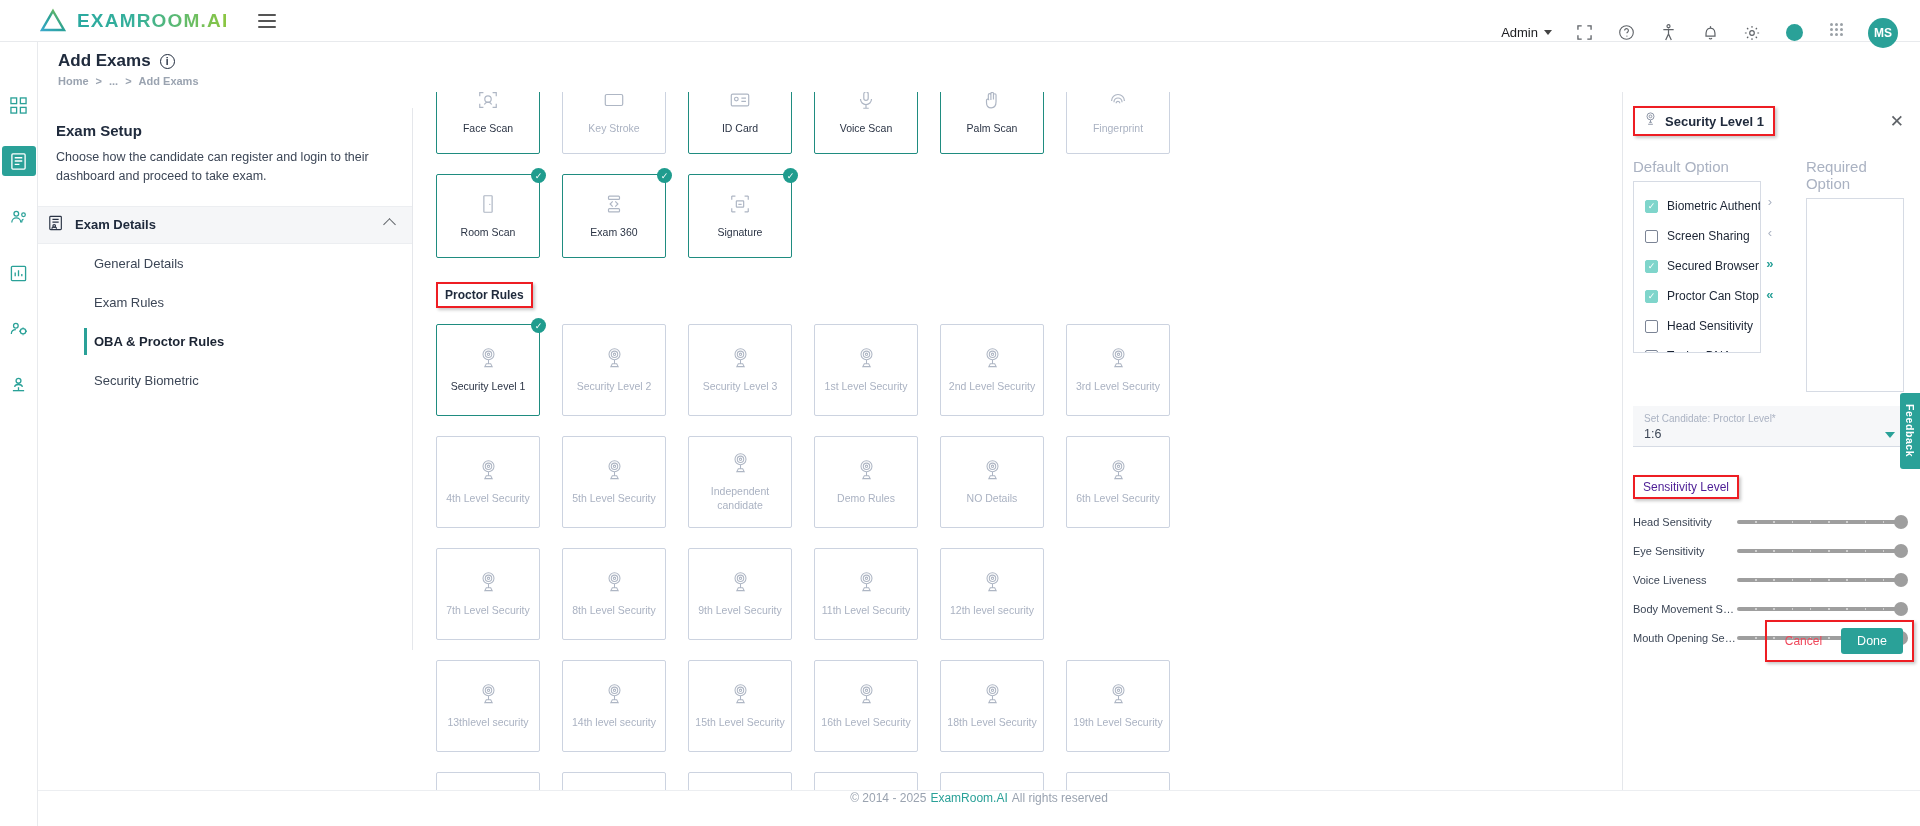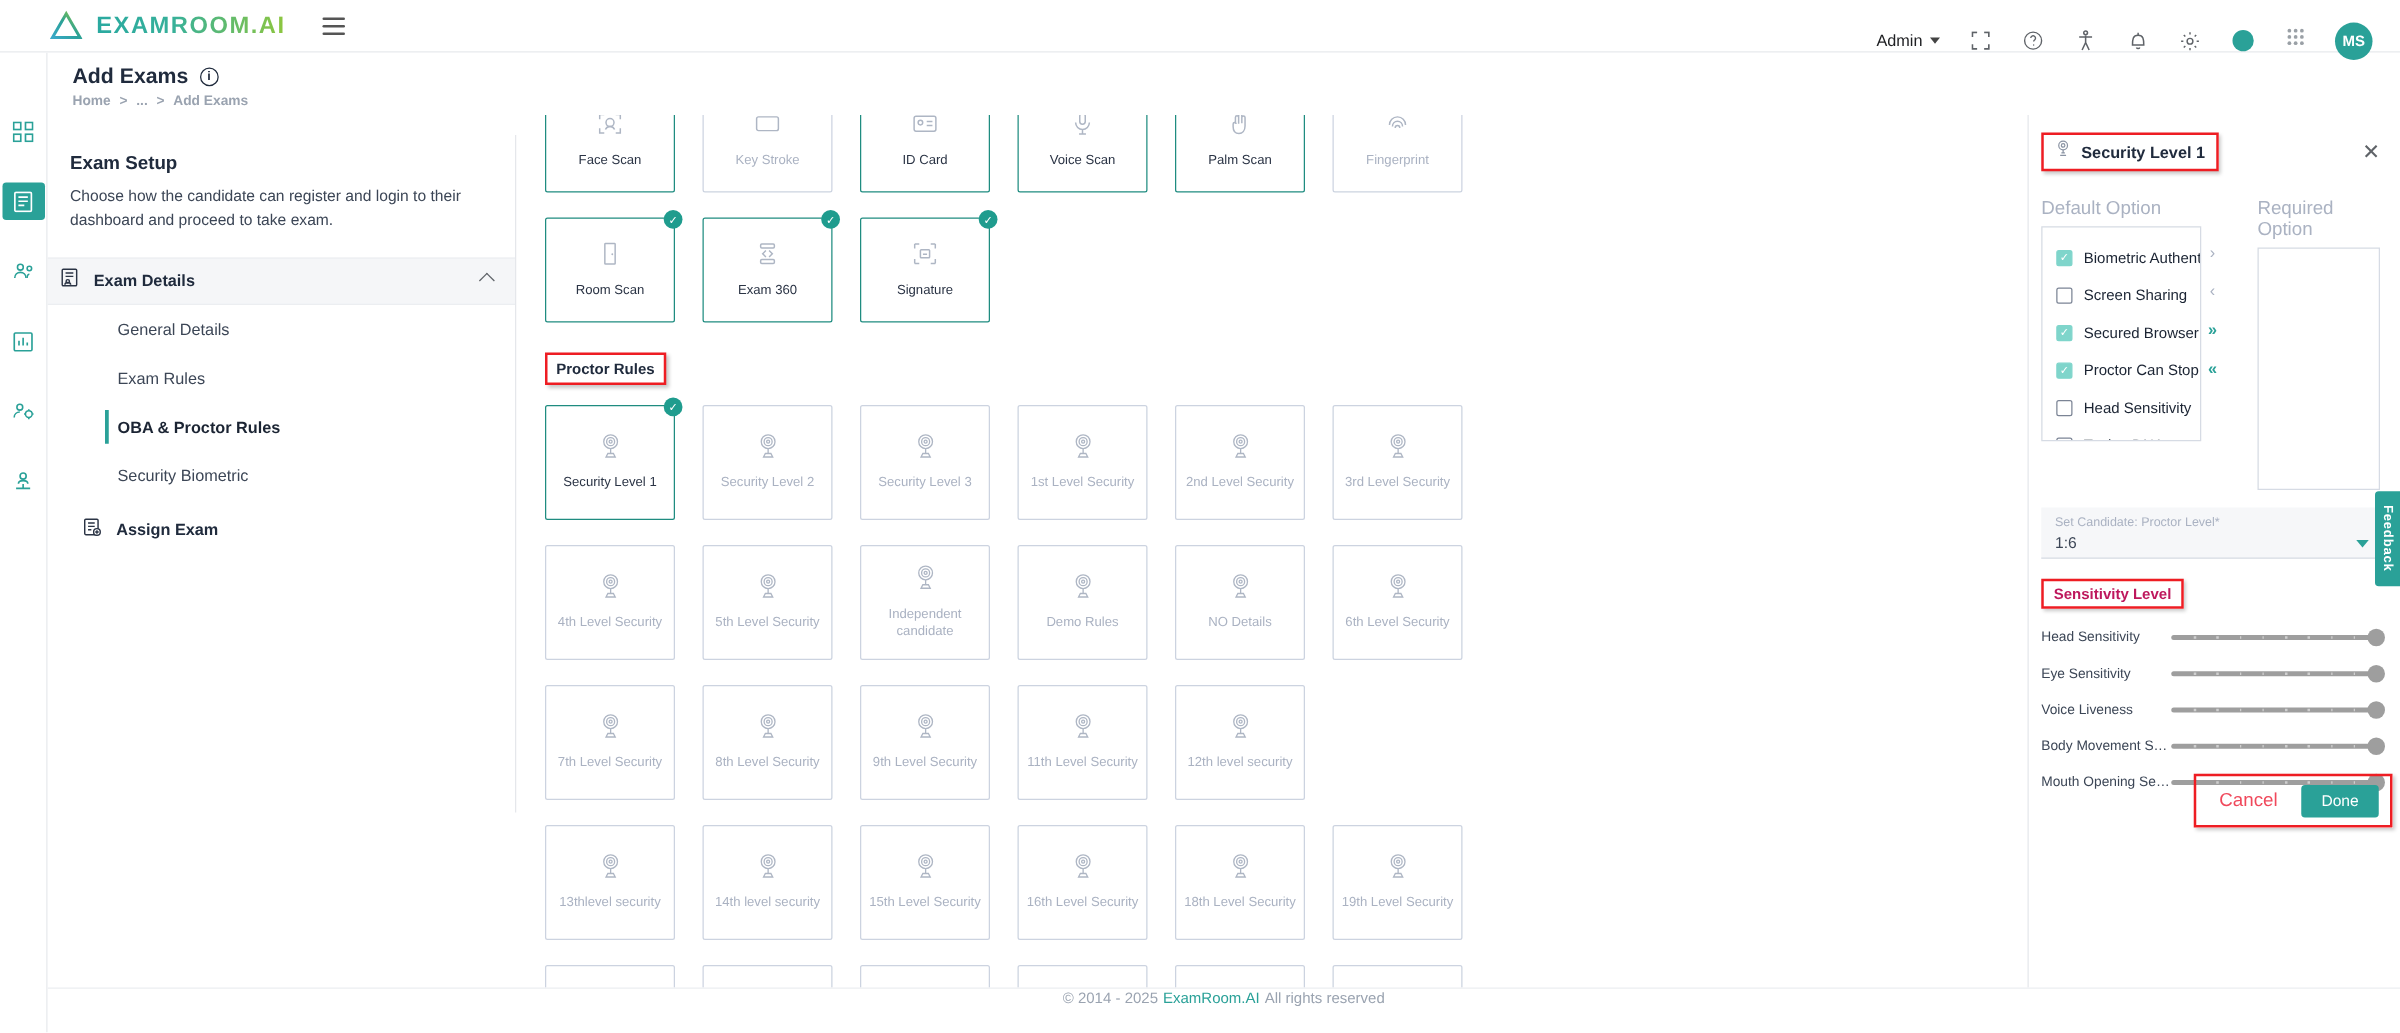--- a/index.html
+++ b/index.html
@@ -125,35 +125,35 @@
   .transfer { width: 26px; display: flex; flex-direction: column; align-items: center; gap: 16px; padding-top: 36px; margin-left: -1px; }
   .tbtn { font-size: 13px; color: #aab2c2; cursor: pointer; user-select: none; }
   .tbtn.dbl { color: #2aa198; font-weight: bold; }
 
   .field { margin-top: 14px; background: #f6f7f9; border-bottom: 1px solid #d6dbe4; padding: 7px 11px 5px 11px; position: relative; cursor: pointer; }
   .field-lbl { font-size: 10px; color: #aab2c2; }
   .field-val { font-size: 12.5px; color: #3c4656; margin-top: 3px; }
   .field .caret { position: absolute; right: 9px; bottom: 8px; width: 0; height: 0; border-left: 5px solid transparent; border-right: 5px solid transparent; border-top: 6px solid #2aa198; }
 
   .sens-box {
-    margin-top: 16px; display: inline-block; font-size: 12px; font-weight: bold; color: #be185d;
+    margin-top: 28px; display: inline-block; font-size: 12px; font-weight: normal; color: #4c1d95;
     padding: 3px 8px; border: 2.5px solid #ee1d23; box-shadow: 2px 2px 3px rgba(0,0,0,.22);
   }
   .slider-row { display: flex; align-items: center; margin-top: 17px; }
   .slider-lbl { width: 104px; font-size: 11px; color: #3c4656; white-space: nowrap; overflow: hidden; text-overflow: ellipsis; }
   .track { position: relative; height: 4px; background: #9e9e9e; border-radius: 2px; flex: 1; margin-right: 3px; }
   .track .knob { position: absolute; right: -7px; top: -5px; width: 14px; height: 14px; border-radius: 50%; background: #9e9e9e; }
   .track .tick { position: absolute; top: 1px; width: 1.5px; height: 1.5px; background: #cfcfcf; }
 
   .footer-btns {
     position: absolute; right: 6px; bottom: 142px;
     display: inline-flex; align-items: center; gap: 10px;
     border: 2.5px solid #ee1d23; padding: 6px 9px; box-shadow: 2px 2px 3px rgba(0,0,0,.22);
   }
-  .btn-cancel { background: none; border: none; color: #f0485b; font-size: 15px; cursor: pointer; padding: 5px 9px; font-family: inherit; }
+  .btn-cancel { background: none; border: none; color: #f0485b; font-size: 12px; cursor: pointer; padding: 5px 9px; font-family: inherit; }
   .btn-done { background: #2aa198; border: none; color: #fff; font-size: 12.5px; cursor: pointer; padding: 6px 16px; border-radius: 3px; font-family: inherit; }
 
   .feedback {
     position: absolute; right: 0; top: 393px; width: 20px; height: 76px;
     background: #2aa198; color: #fff; font-size: 10.5px; font-weight: bold;
     display: flex; align-items: center; justify-content: center; cursor: pointer;
     border-radius: 3px 0 0 3px; z-index: 60;
   }
   .feedback span { writing-mode: vertical-rl; letter-spacing: .6px; }
 
@@ -332,31 +332,20 @@
   <div class="sub">
     <span>Exam Rules</span>
   </div>
   <div class="sub active">
     <span>OBA &amp; Proctor Rules</span>
   </div>
   <div class="sub">
     <span>Security Biometric</span>
   </div>
 
-  <div class="assign">
-    <span>
-      <svg width="16" height="16" viewBox="0 0 18 18" fill="none" stroke="#2b3445" stroke-width="1.3">
-        <rect x="2" y="1.5" width="12" height="14" rx="1"></rect>
-          <path d="M5 5h6M5 8h6M5 11h3"></path>
-          <circle cx="13" cy="13" r="3" fill="#fff"></circle>
-          <path d="M13 11.4v3.2M11.4 13h3.2"></path>
-        </svg>
-    </span>
-    <span>Assign Exam</span>
-  </div>
 </div>
 
 <div class="main">
   <div class="cardzone" id="cardzone" style="top:-22px"><div class="row">
         <div class="card sel">
 
       <span class="ico"><svg width="22" height="22" viewBox="0 0 24 24" fill="none" stroke="#aeb6c4" stroke-width="1.3">
               <path d="M3 8V4h4M21 8V4h-4M3 16v4h4M21 16v4h-4"></path>
               <circle cx="12" cy="11" r="3.5"></circle>
               <path d="M8 17c.8-1.8 2.2-2.6 4-2.6S15.2 15.2 16 17"></path>

